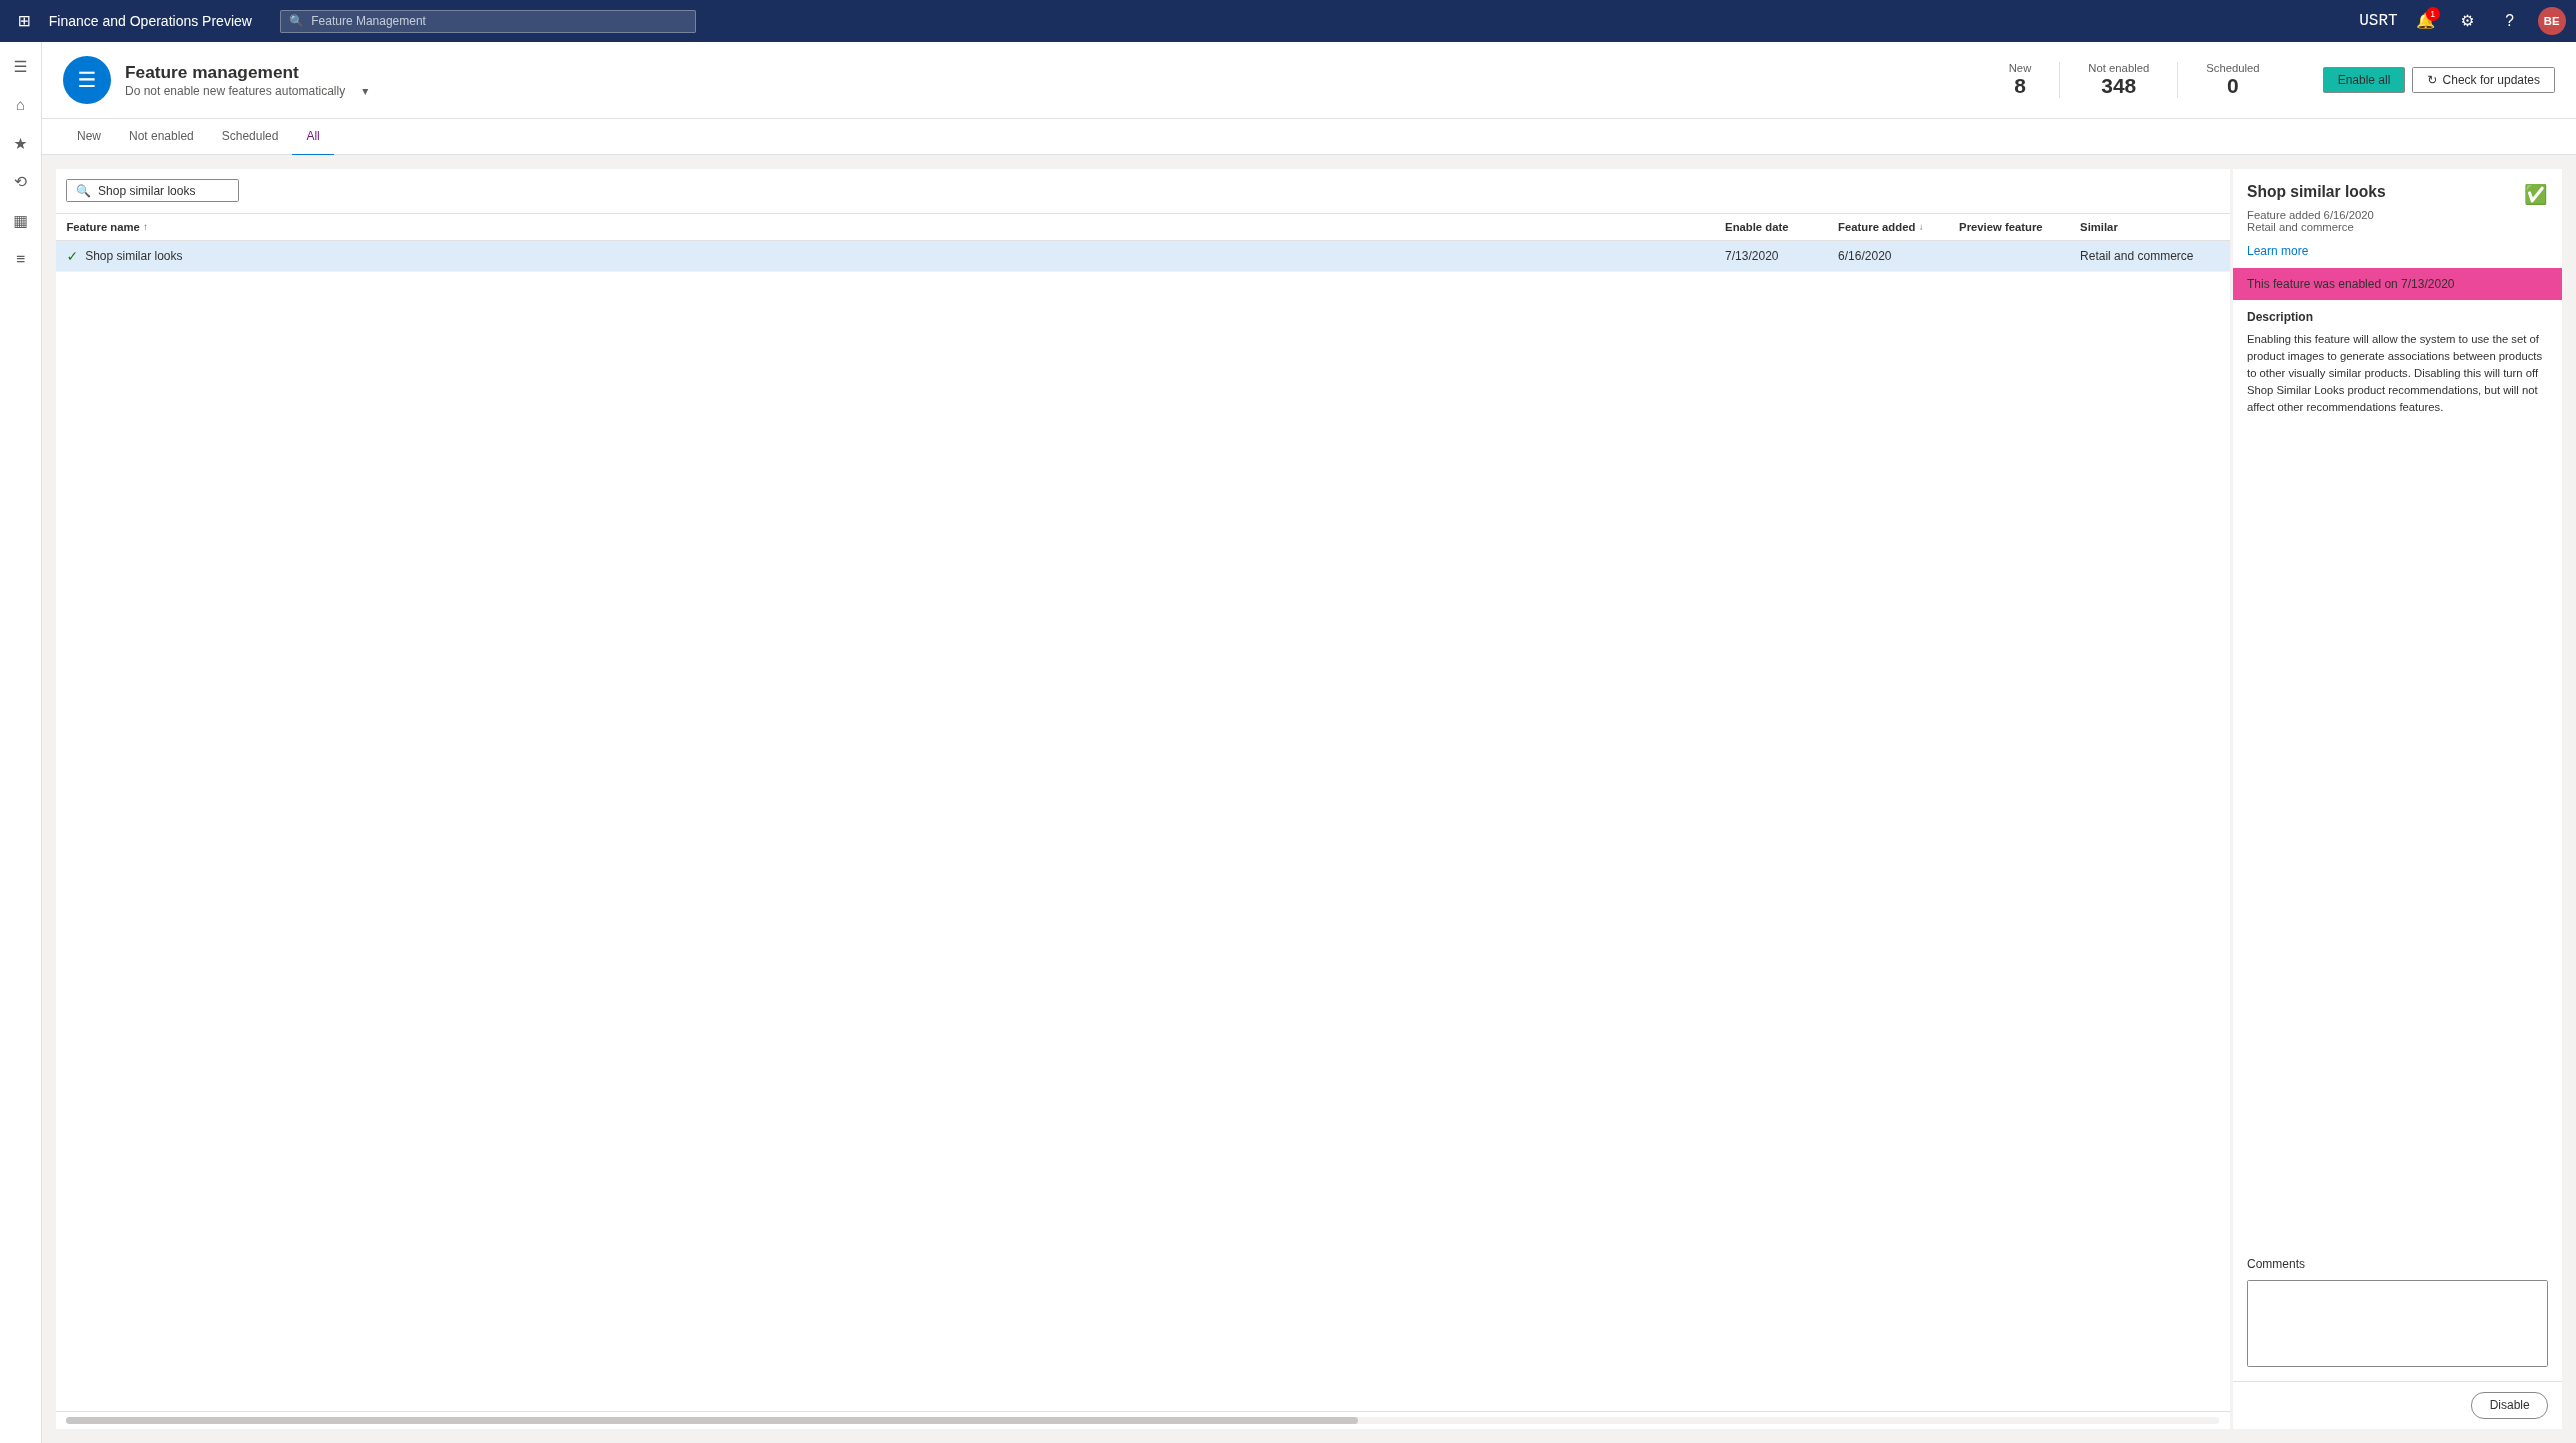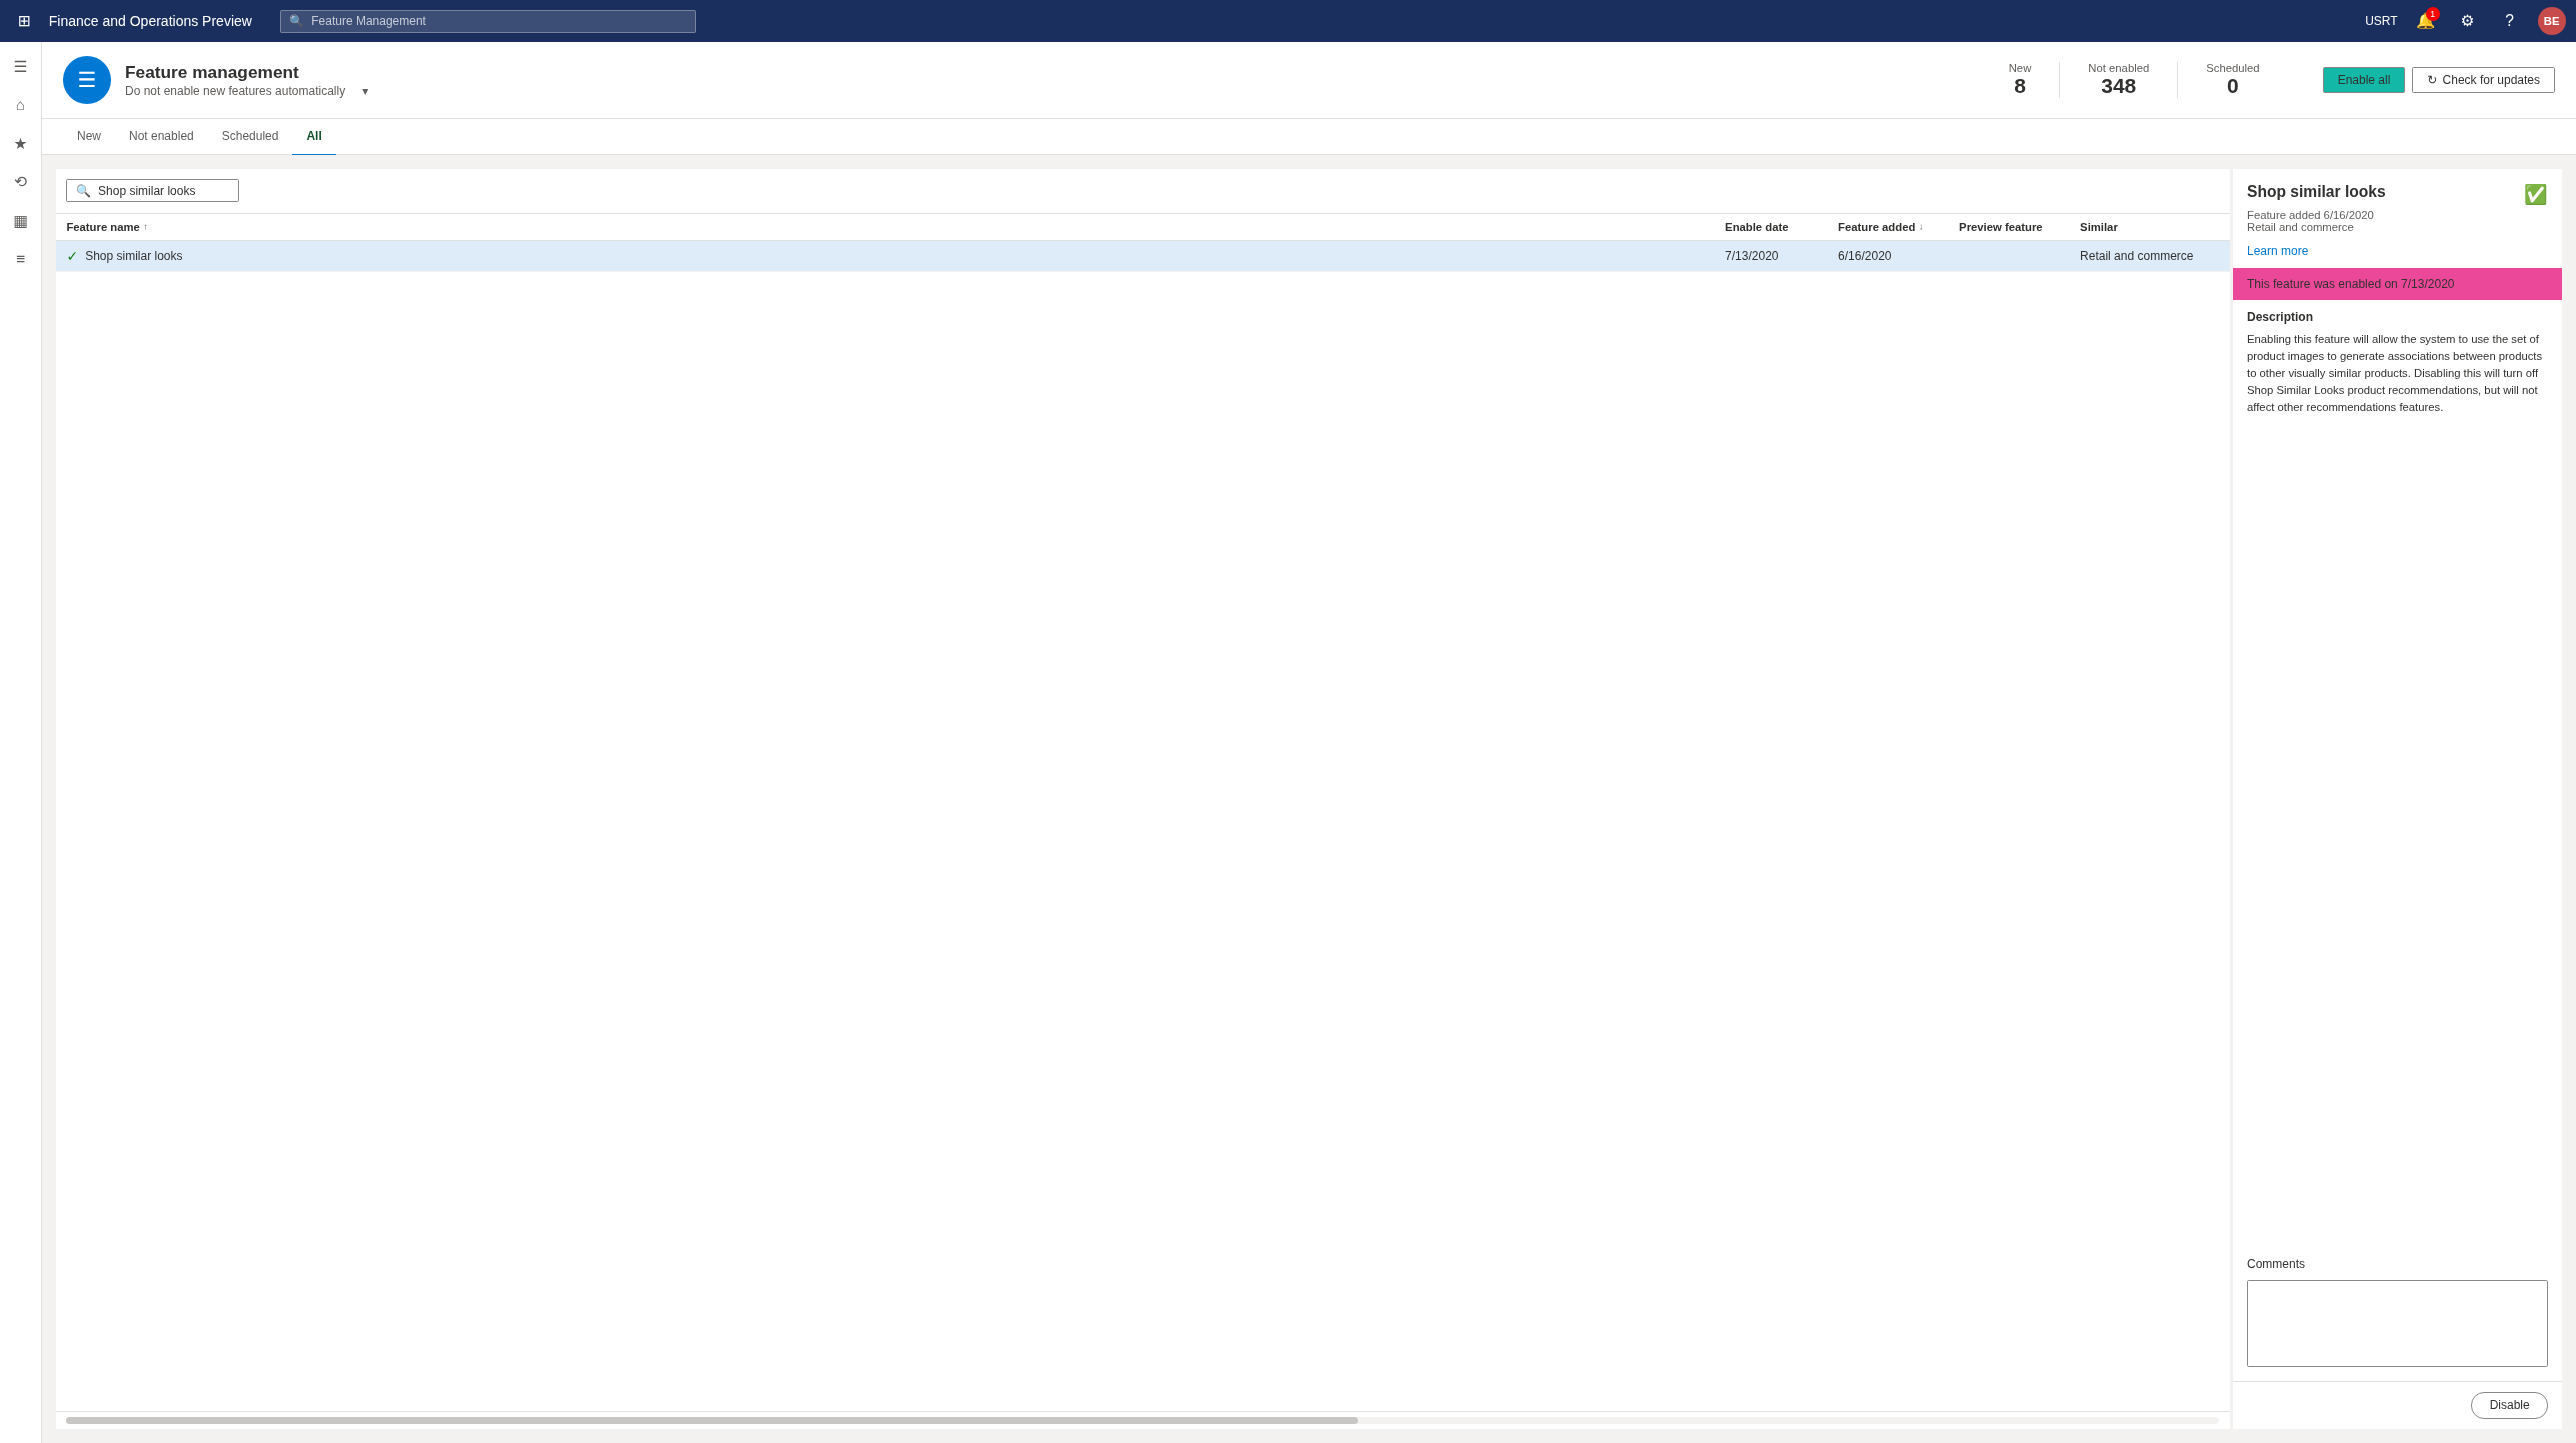--- a/index.html
+++ b/index.html
@@ -41,21 +41,21 @@
       width: 100%;
     }
     .topbar-search input::placeholder { color: rgba(255,255,255,0.7); }
     .topbar-right {
       margin-left: auto;
       display: flex;
       align-items: center;
       gap: 14px;
       color: white;
     }
-    .topbar-username { font-size: 12px; }
+    .topbar-username { font-size: 16px; font-family: Liberation Mono, monospace; }
     .topbar-icon-btn {
       background: none;
       border: none;
       color: white;
       font-size: 15.6px;
       cursor: pointer;
       display: flex;
       align-items: center;
       justify-content: center;
       width: 28px;
@@ -216,23 +216,23 @@
     }
     .tab-item {
       padding: 10.4px 14px;
       cursor: pointer;
       font-size: 12px;
       color: #605e5c;
       border-bottom: 1.7px solid transparent;
       margin-bottom: -0.9px;
     }
     .tab-item.active {
-      color: #14532d;
+      color: #701a75;
       border-bottom-color: #0078d4;
-      font-weight: 700;
+      font-weight: 400;
     }
 
     
     .content-area {
       display: flex;
       flex: 1;
       overflow: hidden;
       padding: 14px;
       gap: 0;
     }

